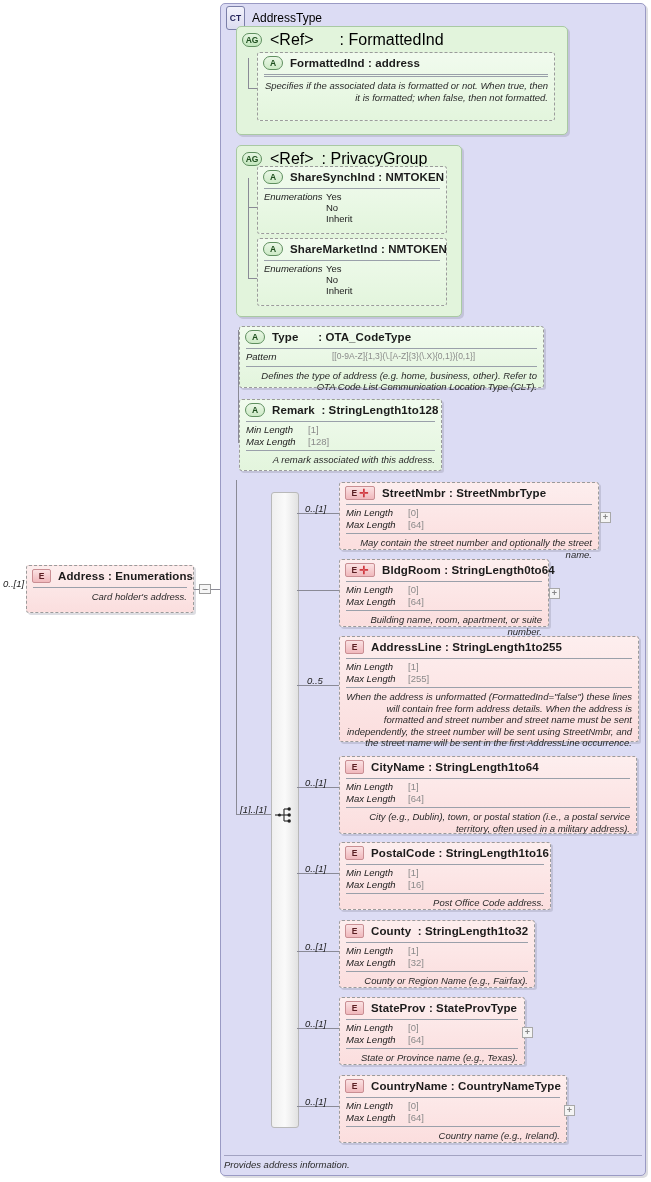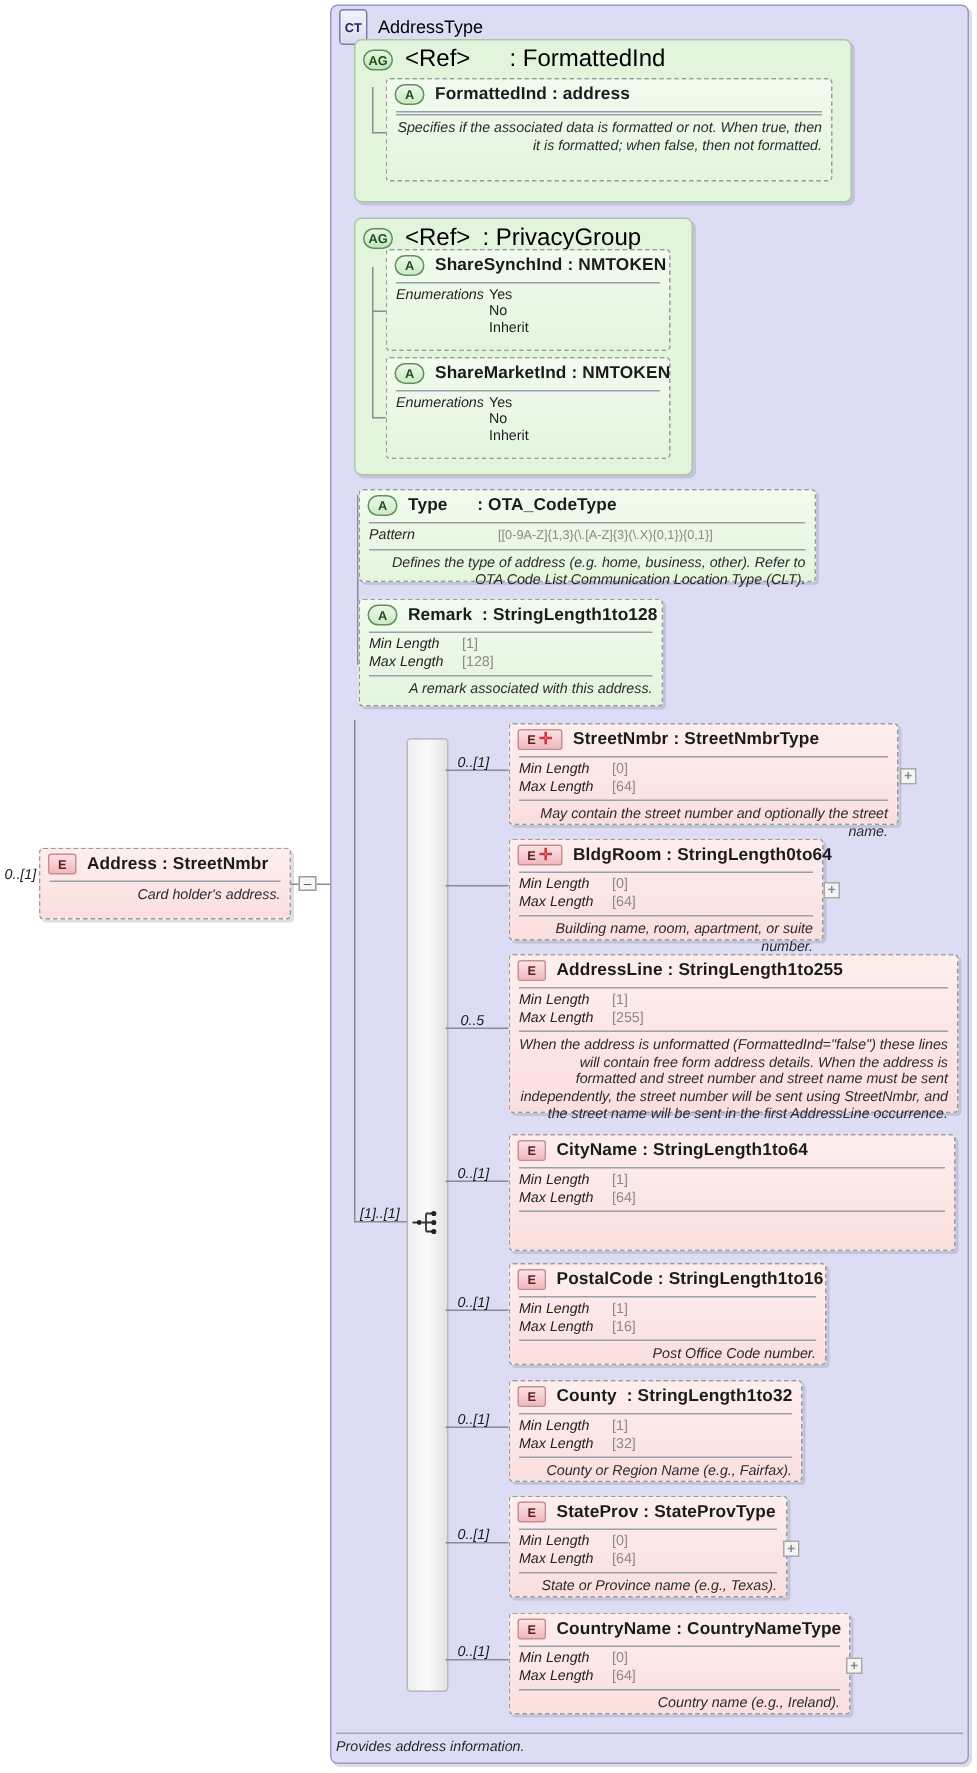--- a/index.html
+++ b/index.html
@@ -72,21 +72,21 @@
 </head>
 <body>
 
 <div id="stage">
 
   <div class="card-lbl" style="left:3px;top:578px;">0..[1]</div>
 
   <div class="card el-box shadow" style="left:26px;top:565px;width:168px;height:48px;">
     <div class="hdr">
       <span class="chip chip-e">E</span>
-      <span class="nm">Address : StreetNmbr</span>
+      <span class="nm">Address : Enumerations</span>
     </div>
     <div class="sep"></div>
     <div class="doc">Card holder's address.</div>
   </div>
 
   <div class="ln lnh" style="left:194px;top:589px;width:9px;"></div>
   <div class="collapse" style="left:199px;top:584px;">–</div>
   <div class="ln lnh" style="left:211px;top:589px;width:10px;"></div>
 
   <div class="card ct-box shadow" style="left:220px;top:3px;width:426px;height:1173px;"></div>
@@ -301,20 +301,21 @@
       <div class="row">
           <span class="fname">Min Length</span>
           <span class="fval">[1]</span>
         </div>
       <div class="row">
           <span class="fname">Max Length</span>
           <span class="fval">[64]</span>
         </div>
     </div>
     <div class="sep"></div>
+    <div class="doc">City (e.g., Dublin), town, or postal station (i.e., a postal service territory, often used in a military address).</div>
   </div>
 
   <div class="ln lnh" style="left:297px;top:873px;width:42px;"></div>
   <div class="card-lbl" style="left:305px;top:863px;">0..[1]</div>
   <div class="card el-box shadow" style="left:339px;top:842px;width:212px;height:68px;">
     <div class="hdr">
       <span class="chip chip-e">E</span>
       <span class="nm">PostalCode : StringLength1to16</span>
     </div>
     <div class="sep"></div>
@@ -322,21 +323,21 @@
       <div class="row">
           <span class="fname">Min Length</span>
           <span class="fval">[1]</span>
         </div>
       <div class="row">
           <span class="fname">Max Length</span>
           <span class="fval">[16]</span>
         </div>
     </div>
     <div class="sep"></div>
-    <div class="doc">Post Office Code number.</div>
+    <div class="doc">Post Office Code address.</div>
   </div>
 
   <div class="ln lnh" style="left:297px;top:951px;width:42px;"></div>
   <div class="card-lbl" style="left:305px;top:941px;">0..[1]</div>
   <div class="card el-box shadow" style="left:339px;top:920px;width:196px;height:68px;">
     <div class="hdr">
       <span class="chip chip-e">E</span>
       <span class="nm" style="white-space:pre;">County  : StringLength1to32</span>
     </div>
     <div class="sep"></div>

